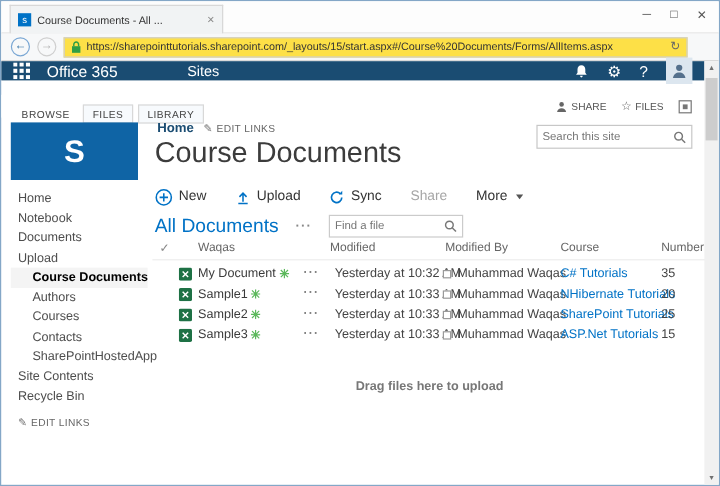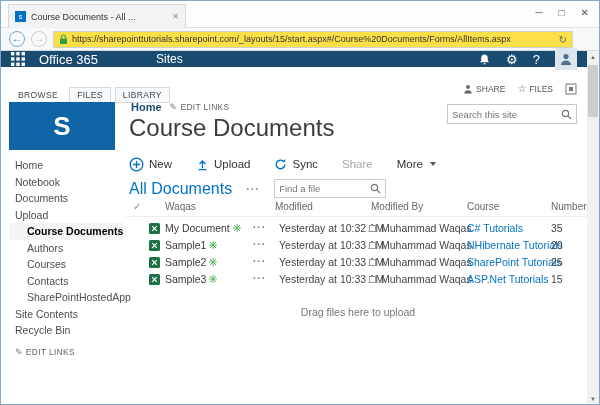--- a/index.html
+++ b/index.html
@@ -83,21 +83,21 @@
   .hcell { position:absolute; top:2px; font-size:10px; color:#666; white-space:nowrap; }
   .c-check { left:6px; color:#888; font-size:10px; }
   .c-icon  { left:22px; top:3px; }
   .c-name  { left:38px; display:flex; align-items:center; gap:3px; color:#3b3b3b; }
   .c-dots  { left:126px; font-weight:bold; color:#767676; letter-spacing:1px; font-size:10px; }
   .c-mod   { left:152px; }
   .c-pres  { left:242px; top:5px; width:7px; height:7px; border:1px solid #9a9a9a; background:#fff; }
   .c-modby { left:254px; }
   .c-course{ left:340px; color:#0072c6; }
   .c-num   { left:424px; }
-  .drag-hint { margin-top:18px; width:462px; text-align:center; font-size:10.5px; color:#777; }
+  .drag-hint { margin-top:28px; width:462px; text-align:center; font-size:10.5px; color:#777;font-weight:bold; }
 
   
   .scrollbar { position:absolute; left:586px; top:50px; width:12px; height:354px; background:#f1f1f1; }
   .sb-arrow { width:12px; height:12px; font-size:6px; color:#707070; text-align:center; line-height:12px; }
   .sb-arrow.down { position:absolute; bottom:0; }
   .sb-thumb { position:absolute; top:14px; left:1px; width:10px; height:52px; background:#cdcdcd; }
 </style>
 </head>
 <body>
 

